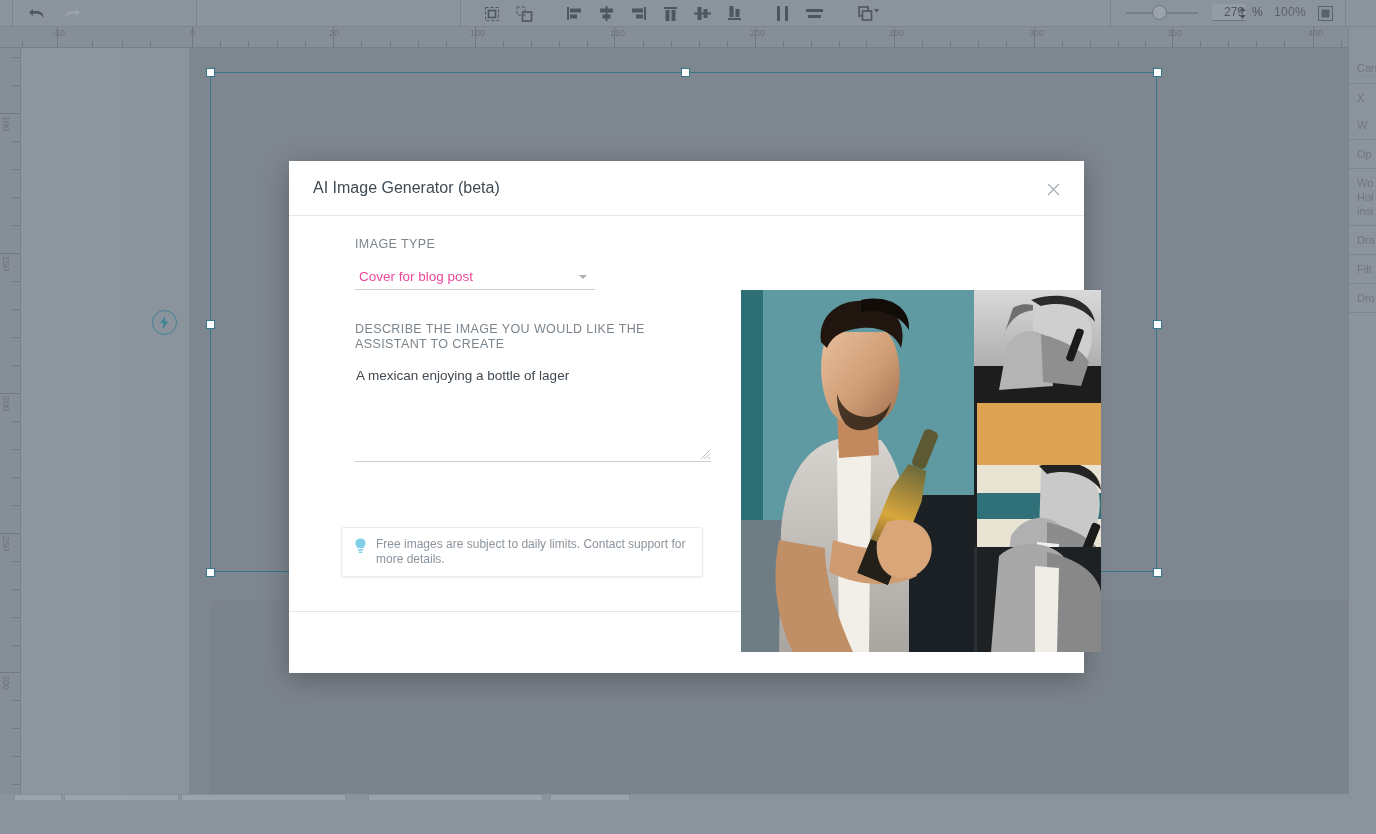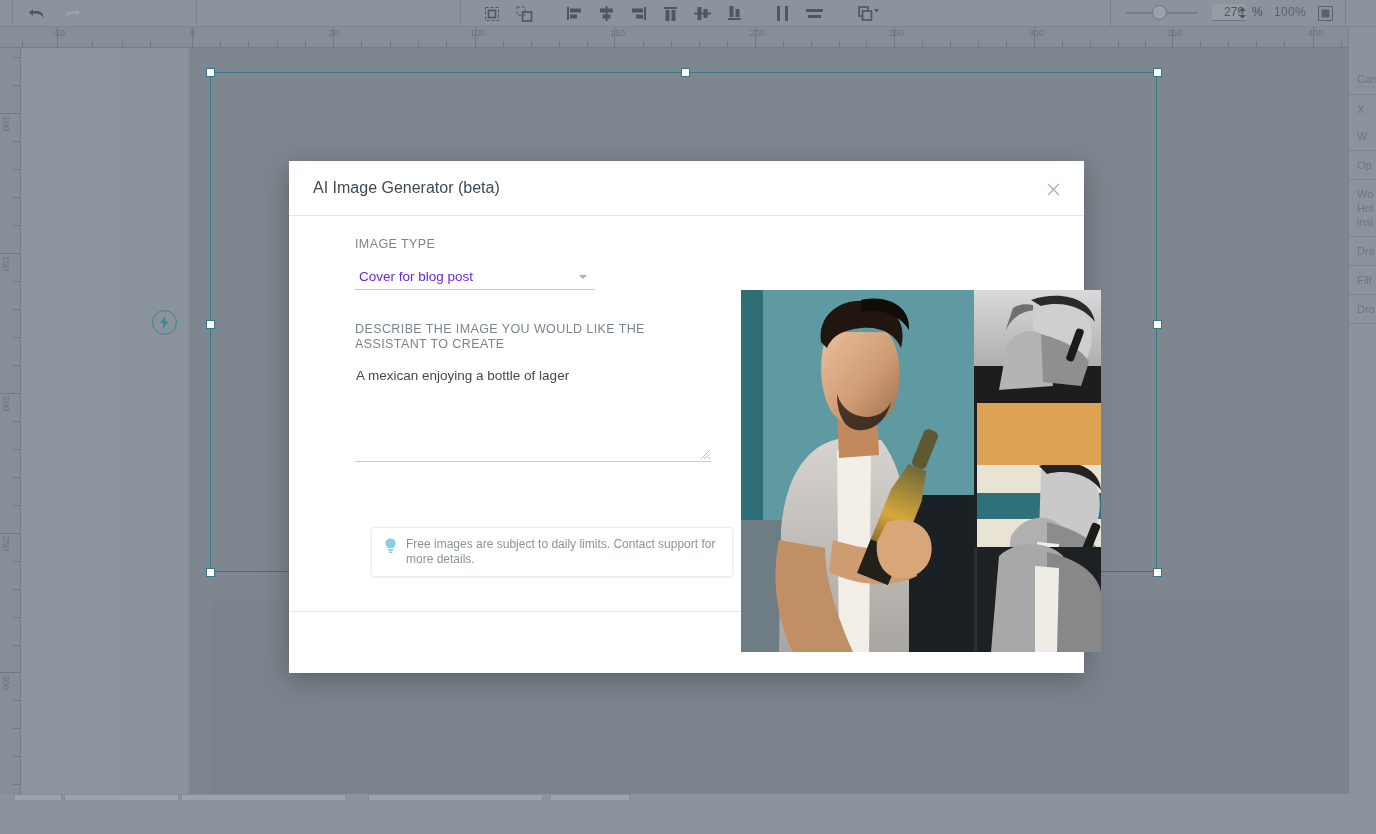--- a/index.html
+++ b/index.html
@@ -99,21 +99,21 @@
     position: absolute; right: 0; top: 27px;
     width: 28px; height: 773px;
     background: #8b939c; border-left: 1px solid #7b838c;
     font-size: 11px; color: #6e767f; overflow: hidden;
   }
   .rp-sec {
     border-bottom: 1px solid #7d858e; padding: 7px 0 7px 8px;
     white-space: nowrap; overflow: hidden;
   }
   .rp-row { line-height: 14px; }
-  .rp-dotted { border-bottom: 1px dotted #7d858e; display: inline-block; margin-top: 11px; }
+  .rp-dotted { border-bottom: 1px dotted #7d858e; display: inline-block; }
 
   
   .bottom-bar {
     position: absolute; left: 0; bottom: 0; width: 1376px; height: 34px;
     background: #8b939c; border-top: 1px solid #7b838c;
     display: flex; align-items: center;
   }
   .bt-tab {
     font-size: 12px; letter-spacing: .6px;
     height: 34px; display: flex; align-items: center;
@@ -167,41 +167,41 @@
   .form-col { position: absolute; left: 25px; top: 21px; width: 380px; }
   .field-label {
     font-size: 12.5px; color: #7b858d; letter-spacing: .4px;
     line-height: 15px;
   }
   .select-wrap {
     position: relative; margin-top: 14px; width: 240px;
     border-bottom: 1px solid #c8cdd1; height: 24px;
   }
   .select-val {
-    font-size: 13.5px; color: #6d28d9; padding-left: 4px; line-height: 22px;
+    font-size: 13.5px; color: #ec4899; padding-left: 4px; line-height: 22px;
   }
   .select-caret {
     position: absolute; right: 8px; top: 9px;
     width: 0; height: 0;
     border-left: 4px solid transparent; border-right: 4px solid transparent;
     border-top: 4px solid #aab0b6;
   }
   .ta-wrap {
     position: relative; margin-top: 14px; width: 356px; height: 96px;
     border-bottom: 1px solid #c8cdd1;
   }
   .ta-val {
     font-size: 13.5px; color: #414a52; line-height: 19px;
     padding-left: 1px;
   }
   .ta-grip {
     position: absolute; right: 0; bottom: 1px; width: 11px; height: 11px;
   }
   .hint {
-    position: absolute; left: 41px; top: 311px;
+    position: absolute; left: 11px; top: 311px;
     width: 362px; min-height: 44px;
     background: #fff; border: 1px solid #ececec; border-radius: 3px;
     box-shadow: 0 1px 3px rgba(0,0,0,.07);
     display: flex; gap: 9px; padding: 9px 10px 9px 12px;
   }
   .hint-text {
     font-size: 12px; color: #8b949c; line-height: 15px;
   }
   .preview {
     position: absolute; left: 411px; top: 74px;

